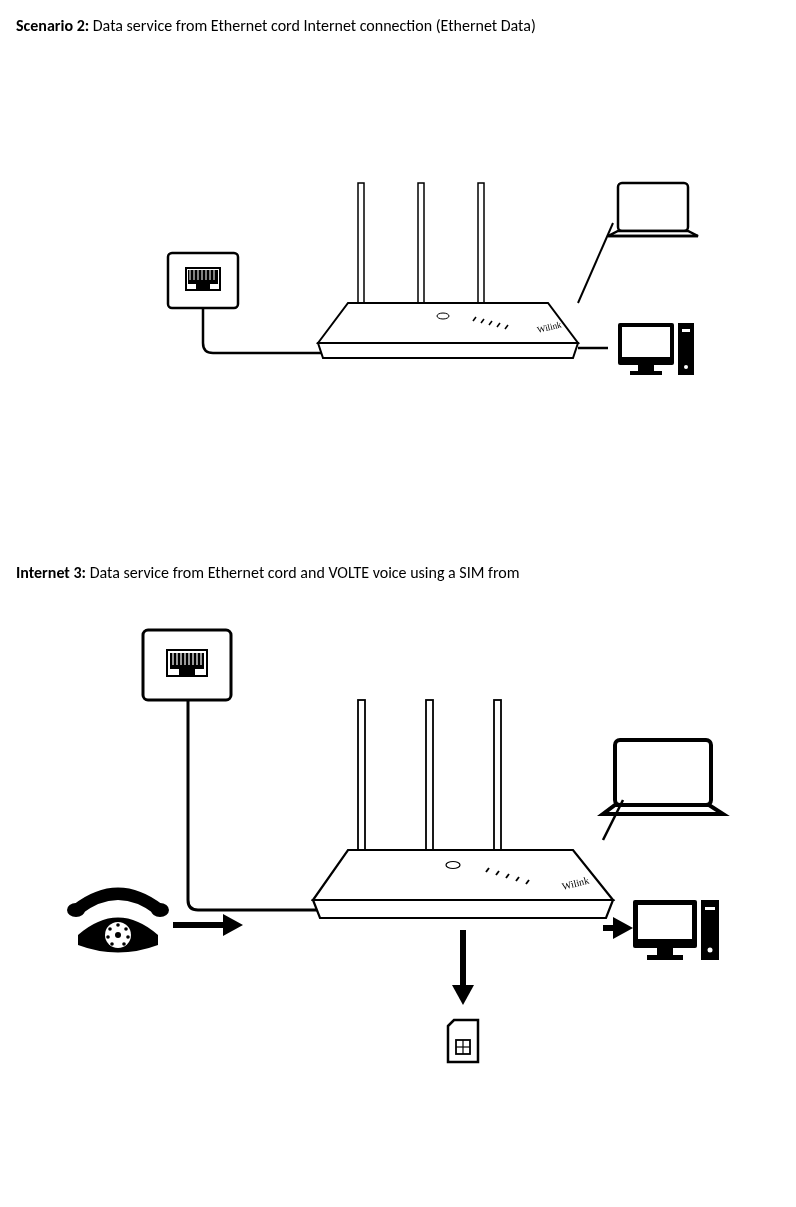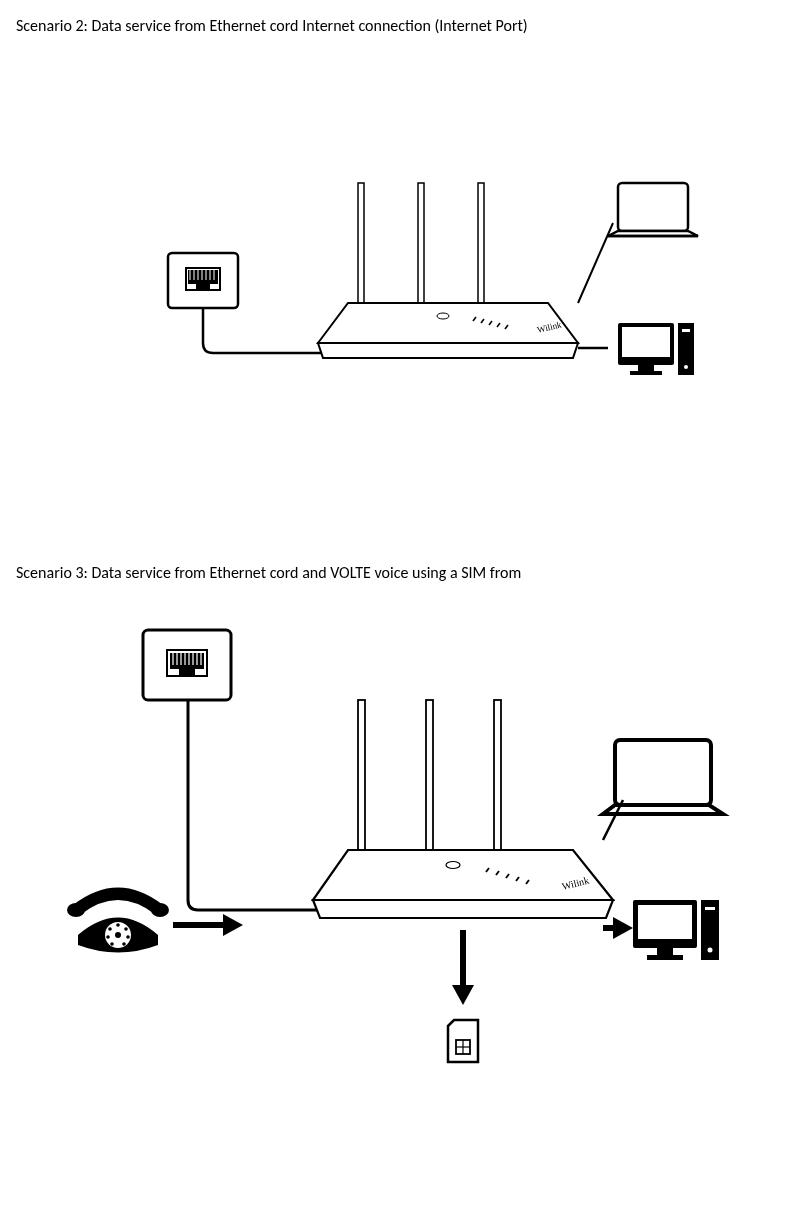--- a/index.html
+++ b/index.html
@@ -8,34 +8,34 @@
     width: 796px;
     font-family: Calibri, Arial, sans-serif;
     font-size: 15px;
     color: #000;
     box-sizing: border-box;
   }
   .scenario-heading {
     font-size: 16px;
     margin-bottom: 8px;
   }
-  .bold { font-weight: 400; }
+  .bold { font-weight: 700; }
   .diagram {
     display: block;
     margin: 0 auto;
   }
   .spacer-large { height: 120px; }
   .spacer-mid { height: 60px; }
   svg { display: block; }
 </style>
 </head>
 <body>
 
 <div class="scenario-heading">
-  <span class="bold">Scenario 2:</span><span> Data service from </span><span style="font-size:16px;">Ethernet cord</span><span> Internet connection (Internet Port)</span>
+  <span class="bold">Scenario 2:</span><span> Data service from </span><span style="font-size:16px;">Ethernet cord</span><span> Internet connection (Ethernet Data)</span>
 </div>
 
 <div class="spacer-mid"></div>
 
 <svg class="diagram" width="640" height="340" viewBox="0 0 640 340">
 
   <g transform="translate(90,150)">
     <rect x="0" y="0" width="70" height="55" rx="4" fill="#fff" stroke="#000" stroke-width="2.5"></rect>
     <rect x="18" y="15" width="34" height="22" fill="#fff" stroke="#000" stroke-width="2"></rect>
     <rect x="20" y="17" width="30" height="14" fill="#000"></rect>
@@ -86,21 +86,21 @@
   </g>
 
   <line x1="500" y1="245" x2="530" y2="245" stroke="#000" stroke-width="2.5"></line>
 
   <line x1="500" y1="200" x2="535" y2="120" stroke="#000" stroke-width="2"></line>
 </svg>
 
 <div class="spacer-large"></div>
 
 <div class="scenario-heading">
-  <span class="bold">Scenario 3:</span><span> Data service from </span><span style="font-size:16px;">Ethernet cord</span><span> and VOLTE voice using a SIM from</span>
+  <span class="bold">Internet 3:</span><span> Data service from </span><span style="font-size:16px;">Ethernet cord</span><span> and VOLTE voice using a SIM from</span>
 </div>
 
 <svg class="diagram" width="700" height="520" viewBox="0 0 700 520">
 
   <g transform="translate(95,40)">
     <rect x="0" y="0" width="88" height="70" rx="5" fill="#fff" stroke="#000" stroke-width="3"></rect>
     <rect x="24" y="20" width="40" height="26" fill="#fff" stroke="#000" stroke-width="2"></rect>
     <rect x="27" y="23" width="34" height="16" fill="#000"></rect>
     <path d="M36 39 h16 v6 h-16 z" fill="#000"></path>
     <line x1="30" y1="23" x2="30" y2="35" stroke="#fff" stroke-width="1.2"></line>

